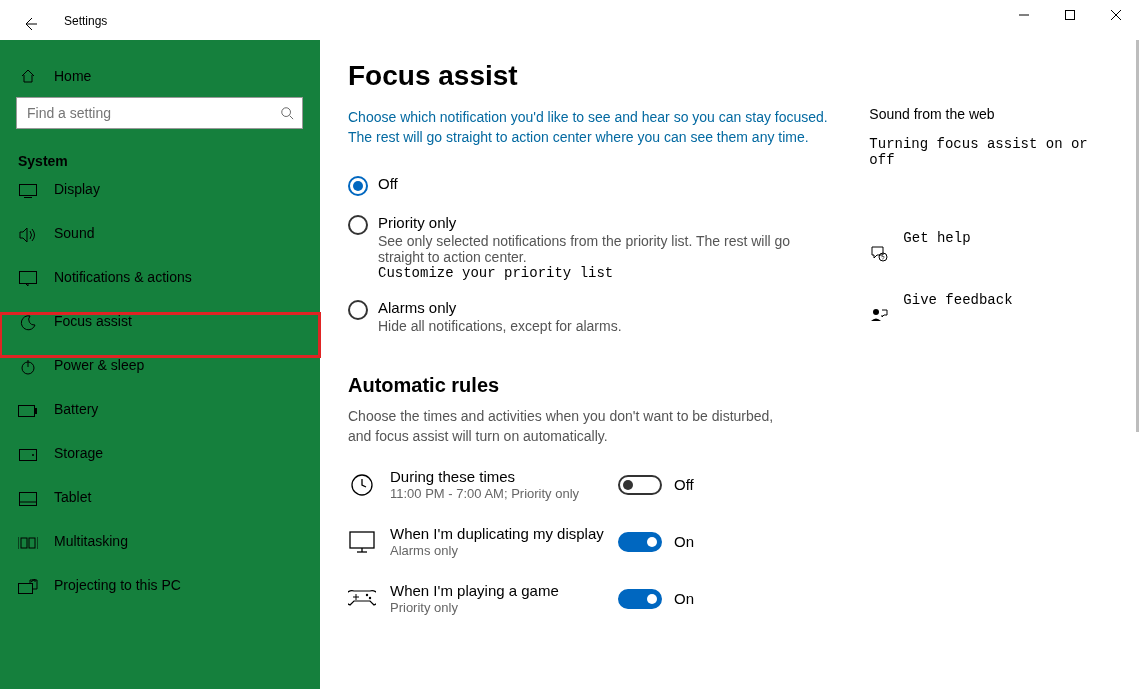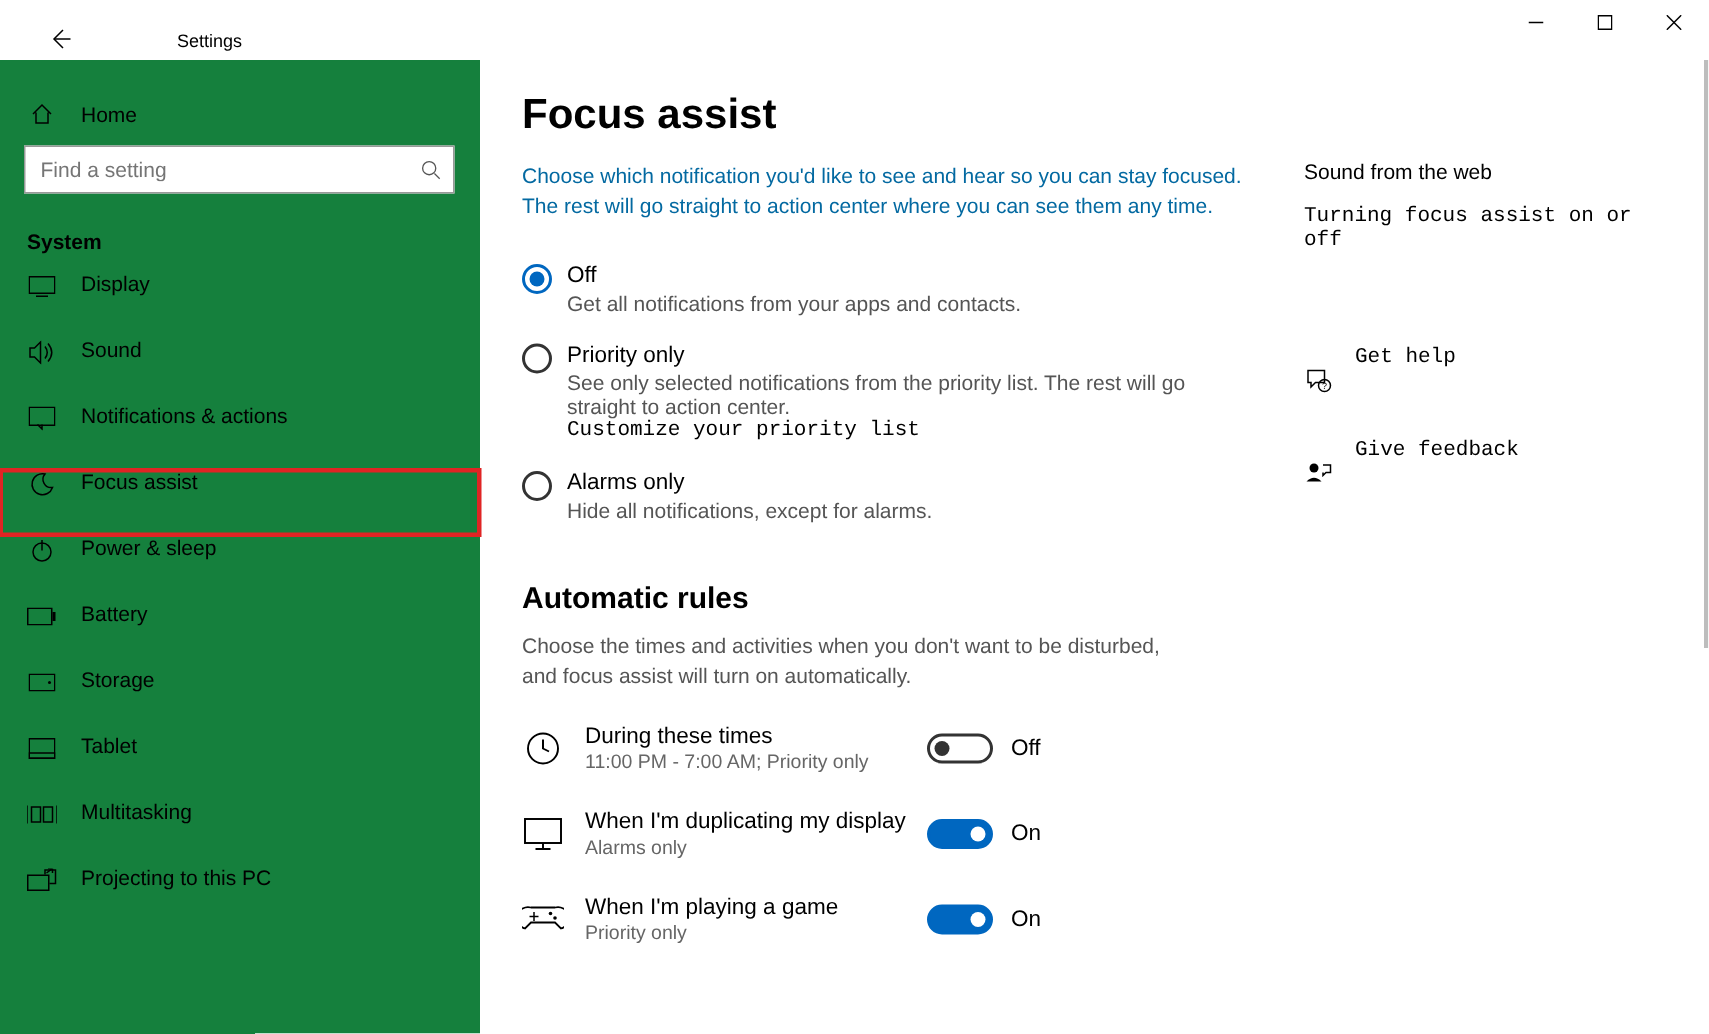--- a/index.html
+++ b/index.html
@@ -10,25 +10,24 @@
     color: #000;
     background: #fff;
     width: 1139px;
     height: 689px;
     overflow: hidden;
     position: relative;
   }
   .titlebar {
     height: 40px;
     display: flex;
-    align-items: center;
-    padding-left: 28px;
+    align-items: flex-start;
+    padding-left: 18px;
     padding-top: 12px;
     position: relative;
-    gap: 44px;
   }
   .titlebar .back {
     width: 24px;
     height: 24px;
     display: flex;
     align-items: center;
     justify-content: center;
     cursor: pointer;
   }
   .titlebar .title {
@@ -388,21 +387,20 @@
   <div class="content">
     <div class="main">
       <h1>Focus assist</h1>
       <div class="para">Choose which notification you'd like to see and hear so you can stay focused. The rest will go straight to action center where you can see them any time.</div>
 
       <div class="radio-group">
         <div class="radio selected">
           <span class="circle"></span>
           <span class="text">
             <div class="label">Off</div>
-            <div class="desc">Get all notifications from your apps and contacts.</div>
           </span>
         </div>
         <div class="radio">
           <span class="circle"></span>
           <span class="text">
             <div class="label">Priority only</div>
             <div class="desc">See only selected notifications from the priority list. The rest will go straight to action center.</div>
             <div class="link">Customize your priority list</div>
           </span>
         </div>

